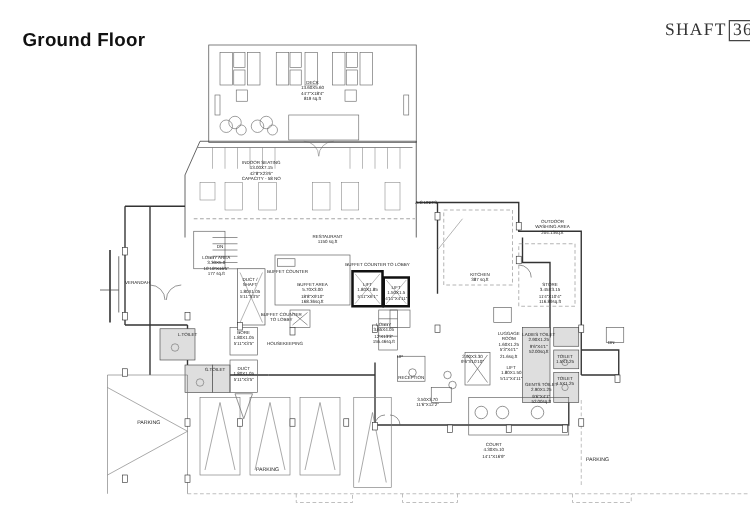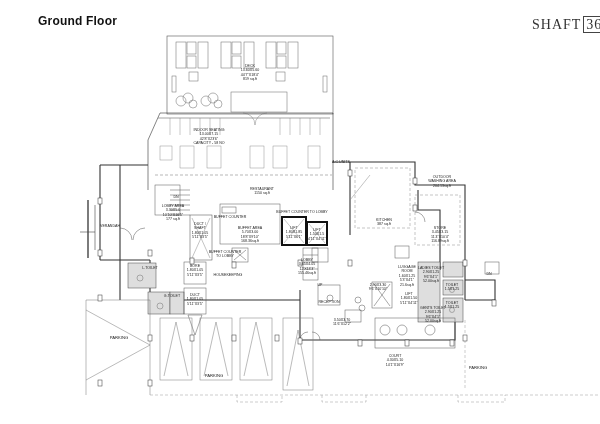--- a/index.html
+++ b/index.html
@@ -1,17 +1,17 @@
 <!DOCTYPE html>
 <html><head>
 <meta charset="utf-8">
 <style>
   html, body { margin:0; padding:0; background:#ffffff; }
   body { width:600px; height:424px; position:relative; overflow:hidden; font-family:"Liberation Sans", sans-serif; }
-  .title { position:absolute; left:18px; top:14px; font-size:12px; font-weight:bold; color:#111; letter-spacing:0.2px;margin-left:20px; }
+  .title { position:absolute; left:18px; top:24px; font-size:15px; font-weight:bold; color:#111; letter-spacing:0.2px; }
   .logo { position:absolute; left:532px; top:16px; display:flex; align-items:center; font-family:"Liberation Serif", serif; color:#333; font-size:14px; letter-spacing:1px; }
   .logo .num { margin-left:2px; border:1px solid #444; border-left-width:1.5px; padding:0 2px; font-size:14px; line-height:15px; }
   svg.plan { position:absolute; left:0; top:0; }
   .lbl { position:absolute; font-size:3.6px; line-height:4.4px; color:#222; text-align:center; white-space:pre; transform:translateX(-50%); }
   .lbl.big { font-size:4.2px; }
 </style>
 </head>
 <body>
 
 <div class="title">Ground Floor</div>

